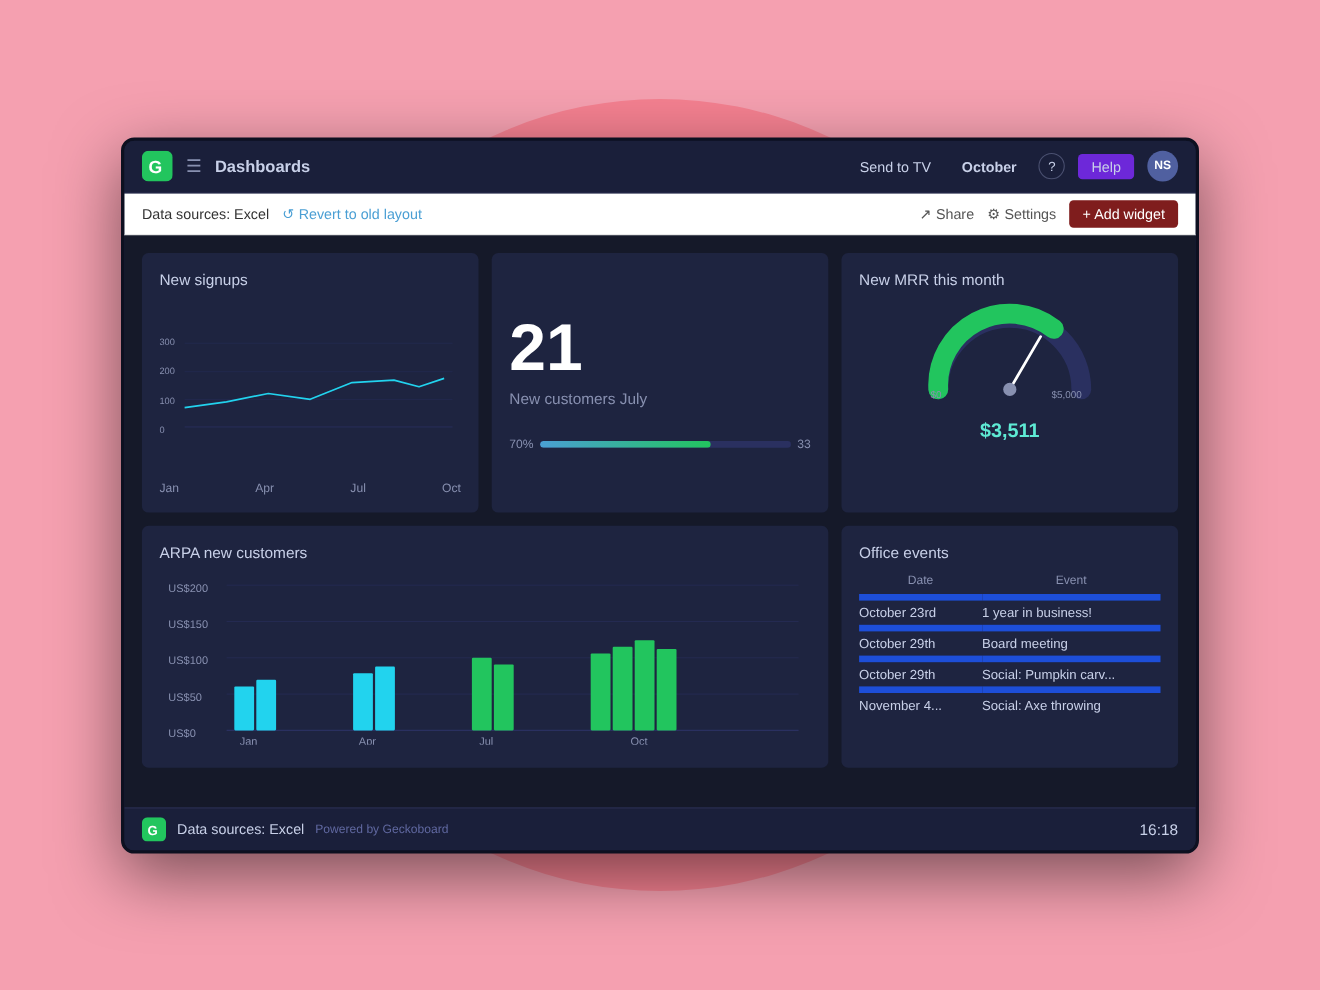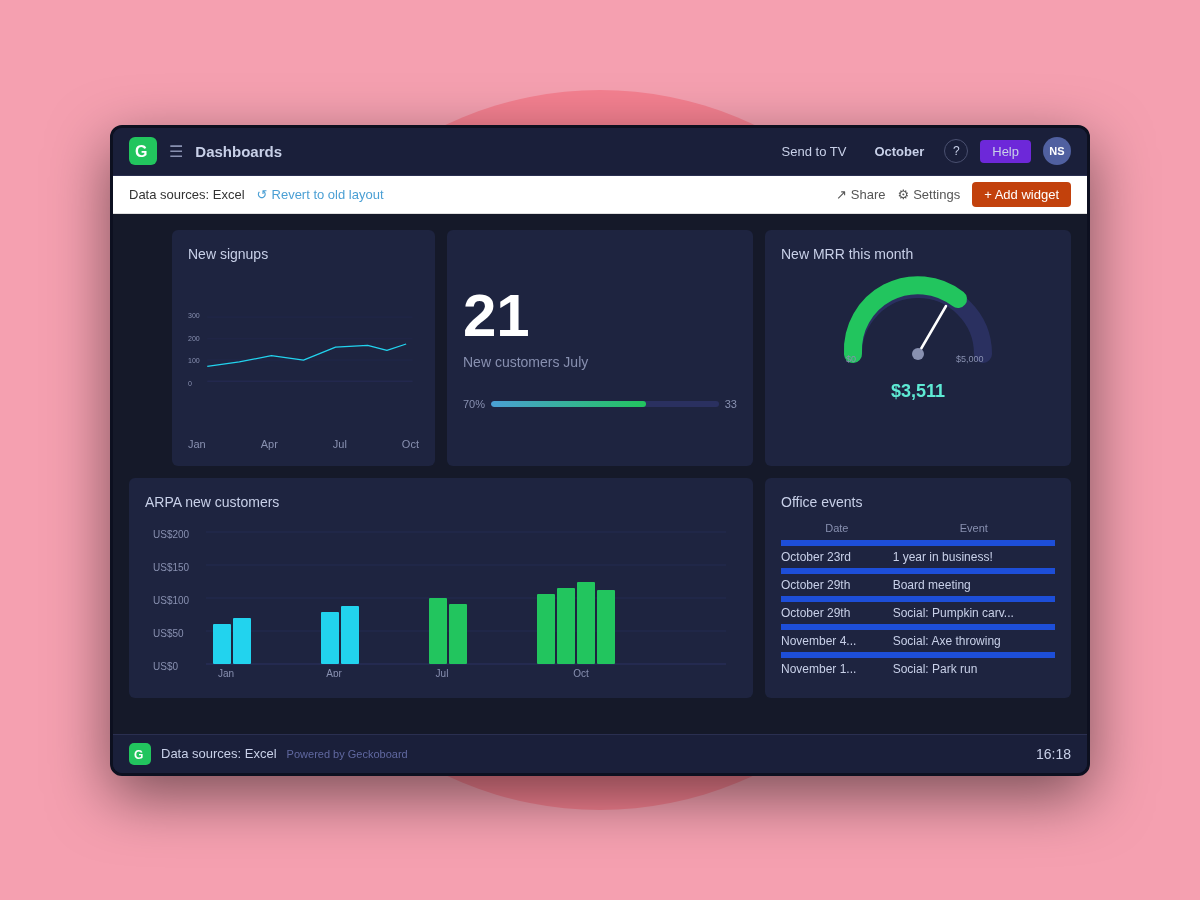--- a/index.html
+++ b/index.html
@@ -138,21 +138,21 @@
     }
     .toolbar-settings {
       color: #555;
       font-size: 13px;
       cursor: pointer;
       display: flex;
       align-items: center;
       gap: 4px;
     }
     .toolbar-add-widget {
-      background: #c2410c;
+      background: #7f1d1d;
       color: white;
       font-size: 13px;
       padding: 5px 12px;
       border-radius: 4px;
       cursor: pointer;
       display: flex;
       align-items: center;
       gap: 4px;
       font-weight: 500;
       border: none;
@@ -178,21 +178,20 @@
     .widget-title {
       font-size: 14px;
       color: #c8d0e8;
       margin-bottom: 12px;
       font-weight: 500;
     }
     
     .widget-signups {
       grid-column: 1 / 2;
       grid-row: 1 / 2;
-      margin-left: 43px;
     }
     .chart-container {
       position: relative;
       height: 160px;
     }
     .line-chart {
       width: 100%;
       height: 140px;
     }
     .chart-labels {
@@ -486,24 +485,20 @@
                 <td>Board meeting</td>
               </tr>
               <tr>
                 <td>October 29th</td>
                 <td>Social: Pumpkin carv...</td>
               </tr>
               <tr>
                 <td>November 4...</td>
                 <td>Social: Axe throwing</td>
               </tr>
-              <tr>
-                <td>November 1...</td>
-                <td>Social: Park run</td>
-              </tr>
             </tbody>
         </table>
       </div>
 
     </div>
   </div>
 
   <div class="footer">
     <svg class="footer-logo" viewBox="0 0 22 22">
       <rect width="22" height="22" rx="5" fill="#22c55e"></rect>

